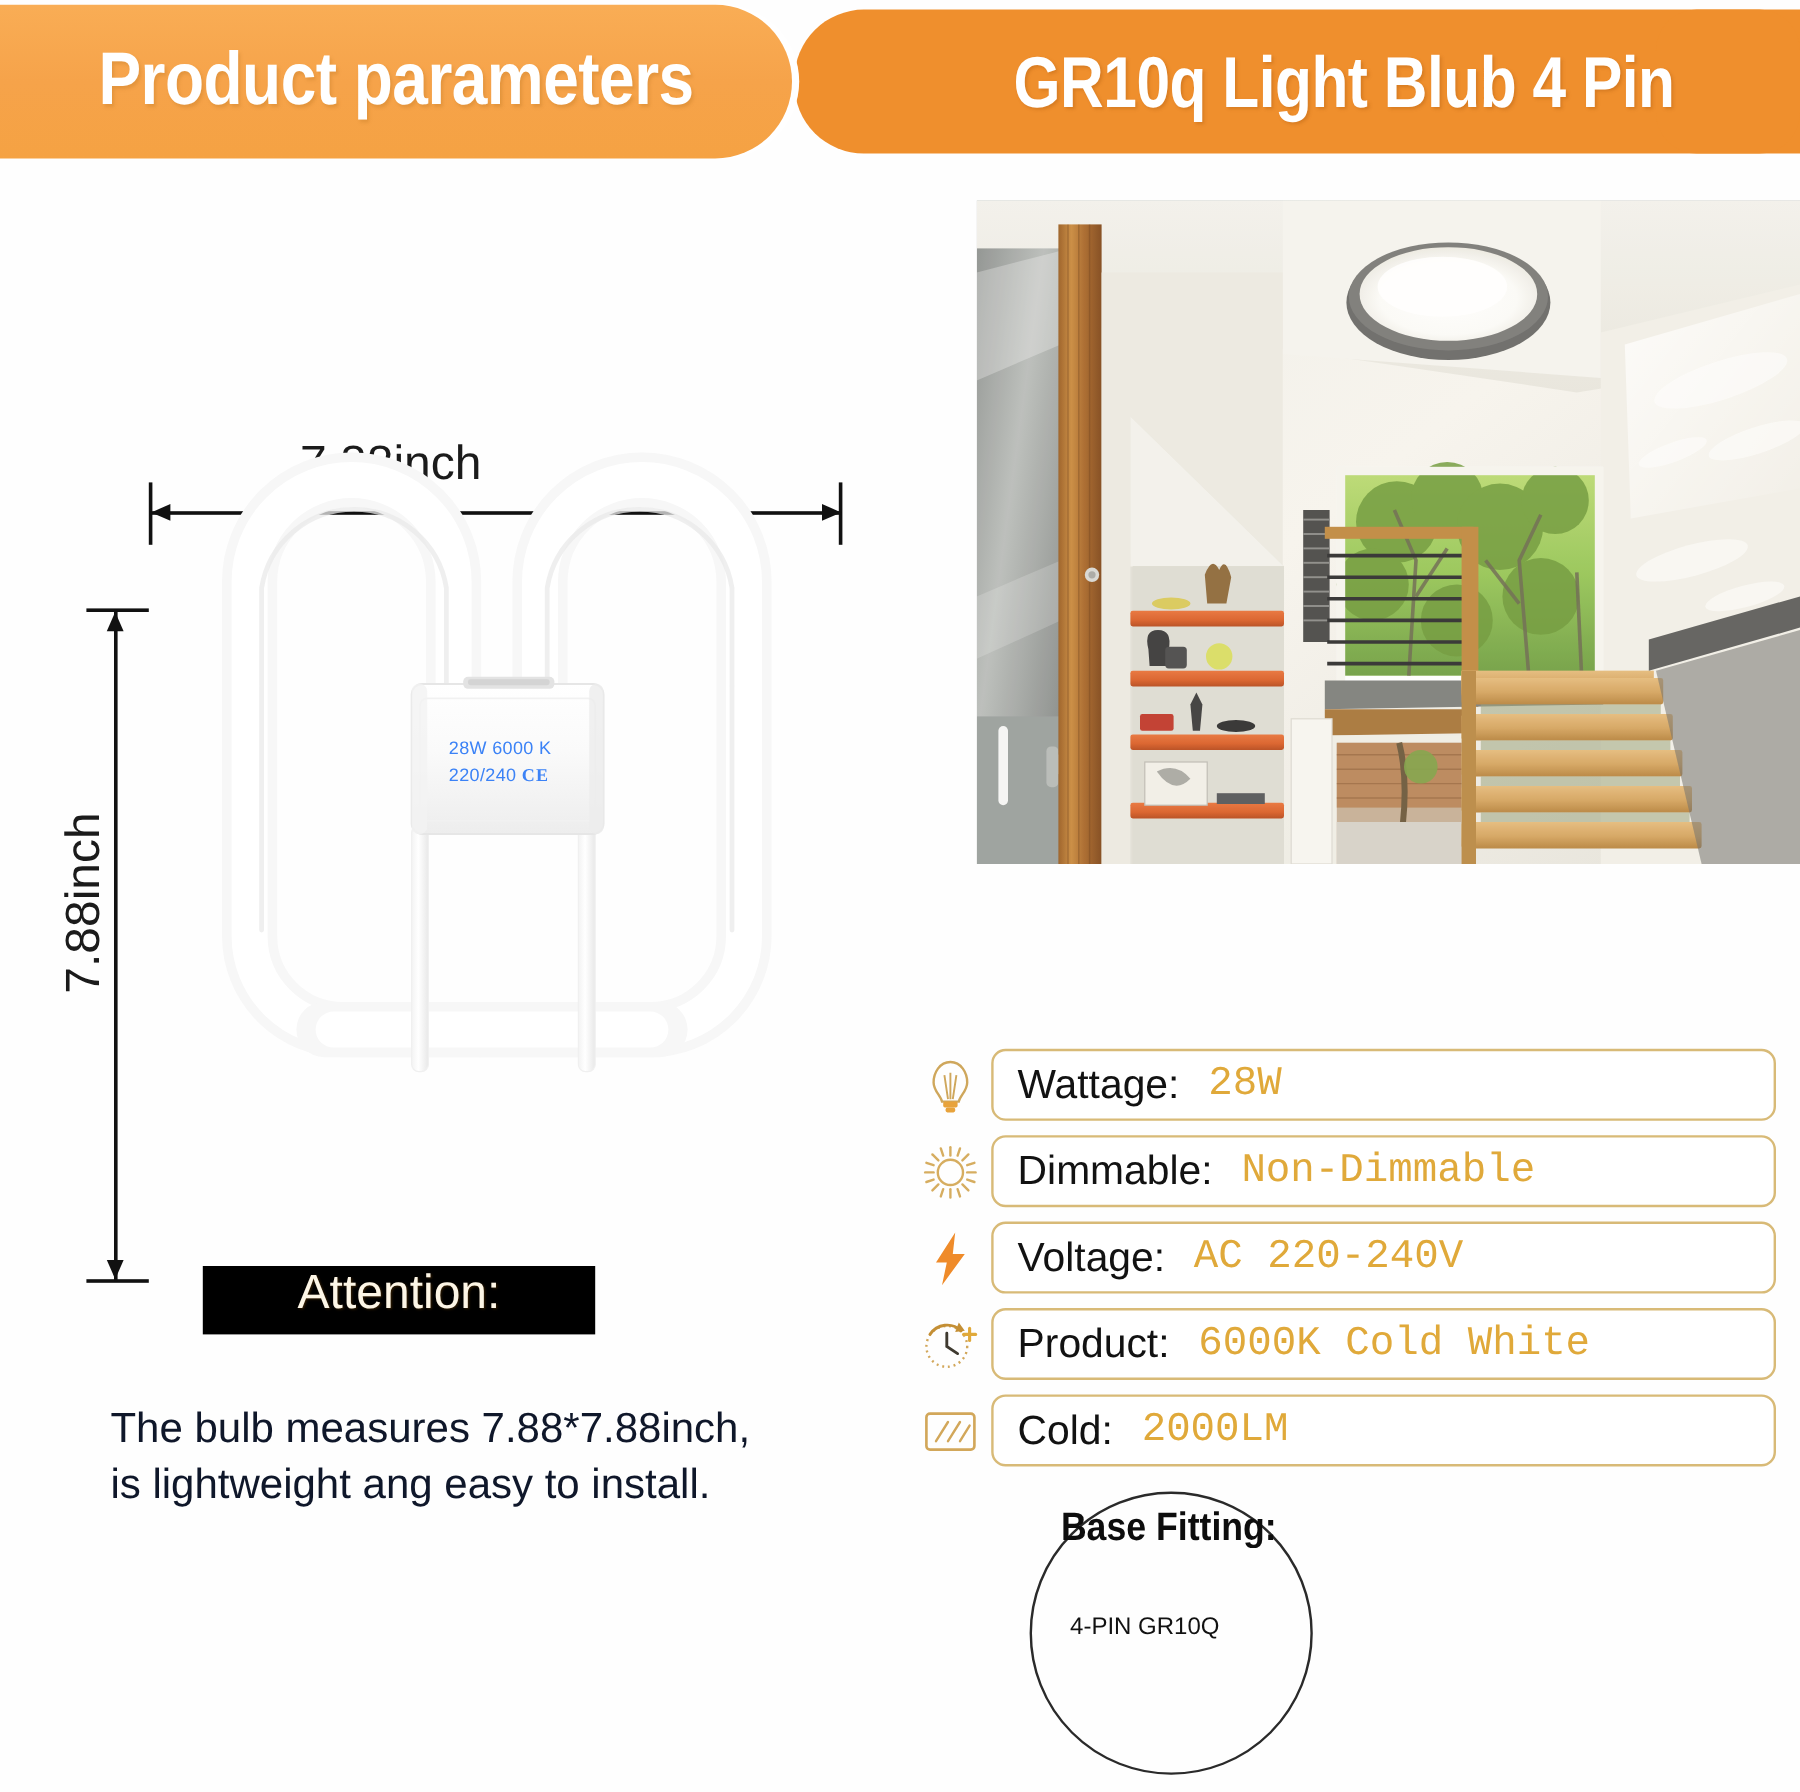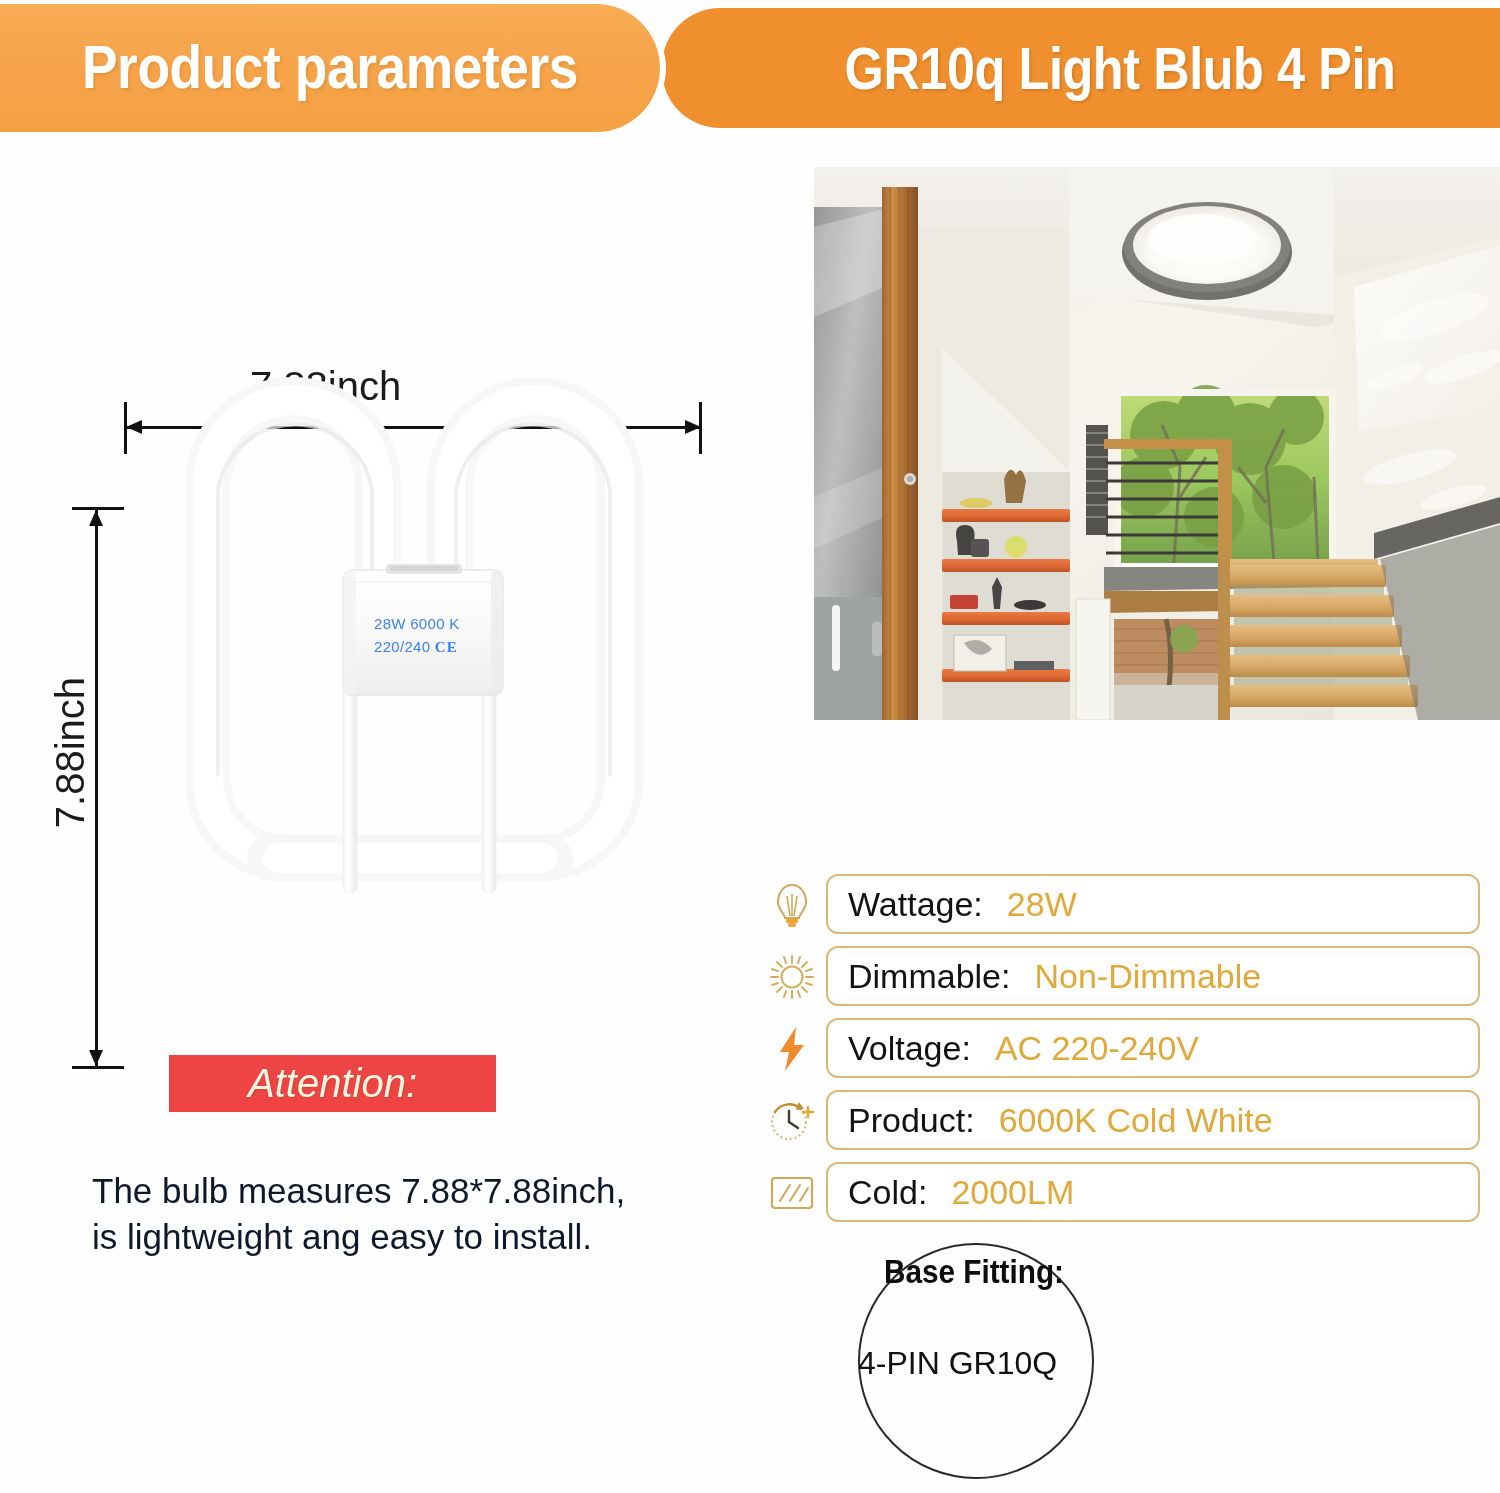--- a/index.html
+++ b/index.html
@@ -96,22 +96,22 @@
   .bulb-label{
     position:absolute;left:224px;top:243px;width:160px;
     font-size:15px;color:#3b82f6;line-height:1.5;
     font-family:"Liberation Sans",sans-serif;letter-spacing:0.3px;
   }
   .bulb-label .ce{font-family:"Liberation Serif",serif;font-weight:bold;letter-spacing:1px;}
 
   
   .attn-badge{
     position:absolute;left:169px;top:1055px;width:327px;height:57px;
-    background:#ef4444;
-    display:flex;align-items:center;justify-content:center;font-style:italic;
+    background:#000000;
+    display:flex;justify-content:center;
   }
   .attn-badge span{
     color:#fdf6e6;font-size:40px;font-weight:400;
     font-family:"Liberation Sans",sans-serif;
     text-shadow:1px 1px 2px rgba(150,90,10,0.35);
   }
   .attn-text{
     position:absolute;left:92px;top:1168px;width:620px;
     font-size:35px;color:#0f172a;line-height:1.32;
     font-family:"Liberation Sans",sans-serif;
@@ -136,39 +136,39 @@
     border:2px solid #d8ba77;border-radius:12px;background:#ffffff;
     box-sizing:border-box;
     display:flex;align-items:center;
   }
   .spec-key{
     margin-left:20px;font-size:34px;color:#121212;font-weight:400;
     font-family:"Liberation Sans",sans-serif;white-space:nowrap;
   }
   .spec-val{
     margin-left:24px;font-size:34px;color:#e0a93a;font-weight:400;
-    font-family:Liberation Sans, sans-serif;white-space:nowrap;
+    font-family:Liberation Mono, monospace;white-space:nowrap;
   }
 
   
   .basecircle{
     position:absolute;left:858px;top:1243px;width:232px;height:232px;
     border:2px solid #2a2a2a;border-radius:50%;
     background:transparent;
   }
   .base-title{
     position:absolute;left:858px;top:1253px;width:232px;
     text-align:center;font-size:33px;font-weight:bold;color:#0d0d0d;
     font-family:"Liberation Sans Narrow","Liberation Sans",sans-serif;
     transform:scaleX(0.9);transform-origin:center center;
     white-space:nowrap;
   }
   .base-val{
     position:absolute;left:858px;top:1345px;width:192px;
-    text-align:center;font-size:32px;color:#111111;
+    text-align:center;font-size:20px;color:#111111;
     font-family:"Liberation Sans",sans-serif;white-space:nowrap;
   }
 </style>
 </head>
 <body>
 
 <div class="page">
 
   <div class="header">
     <div class="hdr-right"></div>

